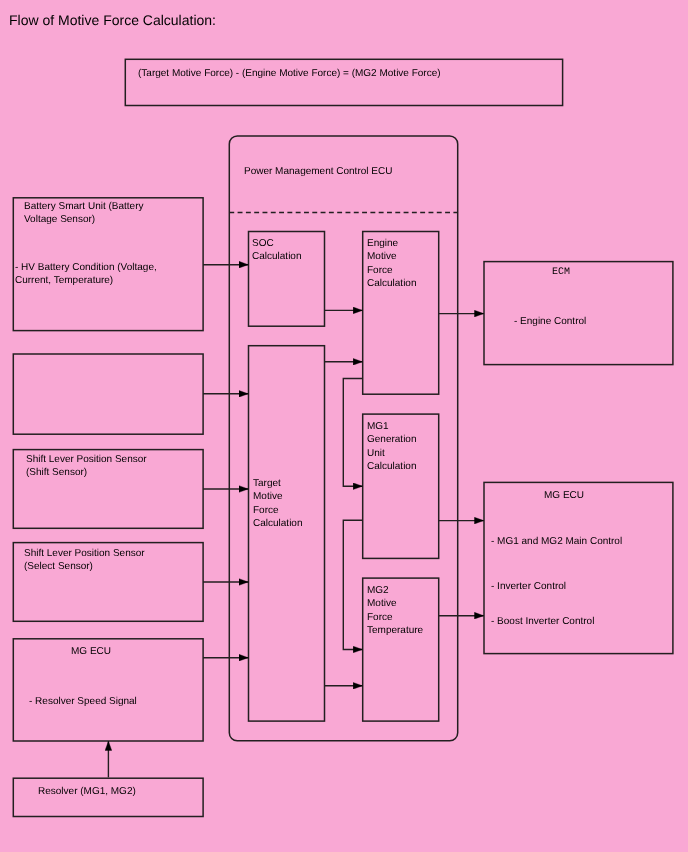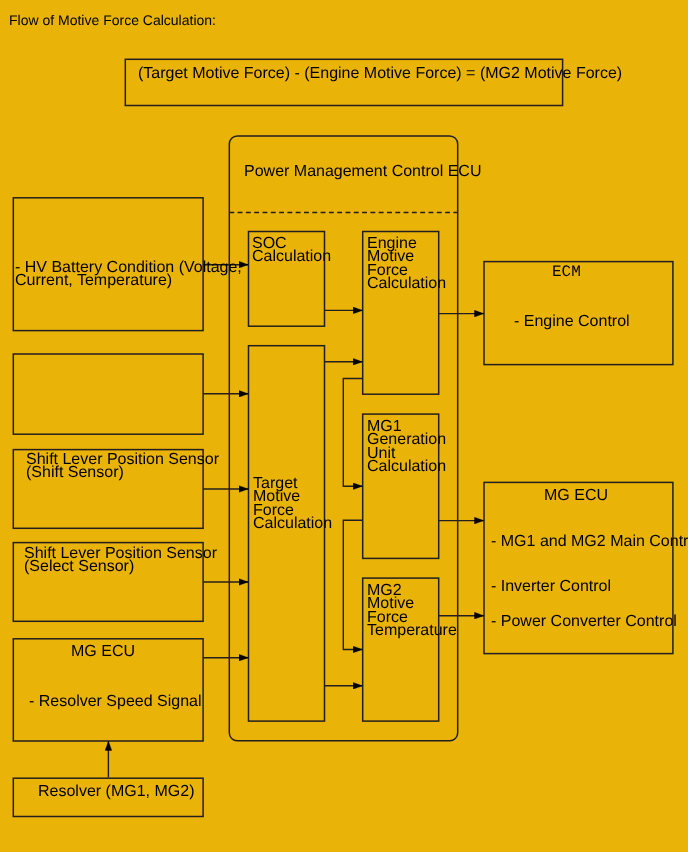--- a/index.html
+++ b/index.html
@@ -1,21 +1,21 @@
 <!DOCTYPE html>
 <html><head>
 <meta charset="utf-8">
 <title>Flow of Motive Force Calculation</title>
 <style>
   html,body{margin:0;padding:0;background:#ffffff;}
   body{width:688px;height:852px;font-family:"Liberation Sans",sans-serif;color:#000;overflow:hidden;
        -webkit-font-smoothing:antialiased;-moz-osx-font-smoothing:grayscale;text-rendering:geometricPrecision;}
-  #page{position:relative;width:688px;height:852px;background:#eab308;}
+  #page{position:relative;width:688px;height:852px;background:#f9a8d4;}
   svg.layer{position:absolute;left:0;top:0;width:688px;height:852px;}
-  .txt{position:absolute;white-space:pre;font-size:16px;line-height:13.4px;color:#000;will-change:transform;transform:translateZ(0);}
+  .txt{position:absolute;white-space:pre;font-size:10px;line-height:13.4px;color:#000;will-change:transform;transform:translateZ(0);}
   #heading{font-size:14px;line-height:16px;}
 </style>
 </head>
 <body>
 
 <div id="page">
 
   <svg class="layer" id="shapes" viewBox="0 0 688 852">
     <defs>
       <marker id="ah" markerWidth="10" markerHeight="7.4" refX="9.6" refY="3.7" orient="auto" markerUnits="userSpaceOnUse">
@@ -62,20 +62,22 @@
       <path d="M438.6,615.7 L483.7,615.7" marker-end="url(#ah)"></path>
     </g>
   </svg>
 
   <div class="txt" id="heading" style="left:8.7px;top:12.2px;">Flow of Motive Force Calculation:</div>
 
   <div class="txt" style="left:138.2px;top:66.5px;">(Target Motive Force) - (Engine Motive Force) = (MG2 Motive Force)</div>
 
   <div class="txt" style="left:244px;top:144.5px;margin-top:20px;">Power Management Control ECU</div>
 
+  <div class="txt" style="left:24.2px;top:200.3px;">Battery Smart Unit (Battery
+Voltage Sensor)</div>
   <div class="txt" style="left:15.4px;top:261.4px;">- HV Battery Condition (Voltage,
 Current, Temperature)</div>
 
 
   <div class="txt" style="left:25.7px;top:453.1px;">Shift Lever Position Sensor
 (Shift Sensor)</div>
 
   <div class="txt" style="left:24.3px;top:547.3px;">Shift Lever Position Sensor
 (Select Sensor)</div>
 
@@ -102,15 +104,15 @@
 Motive
 Force
 Temperature</div>
 
   <div class="txt" style="left:552.4px;top:265.6px;font-family:Liberation Mono, monospace;">ECM</div>
   <div class="txt" style="left:514.2px;top:314.7px;">- Engine Control</div>
 
   <div class="txt" style="left:543.9px;top:488.7px;">MG ECU</div>
   <div class="txt" style="left:490.6px;top:534.9px;">- MG1 and MG2 Main Control</div>
   <div class="txt" style="left:490.6px;top:580.3px;">- Inverter Control</div>
-  <div class="txt" style="left:490.6px;top:614.7px;">- Power Converter Control</div>
+  <div class="txt" style="left:490.6px;top:614.7px;">- Boost Inverter Control</div>
 
 </div>
 
 </body></html>

